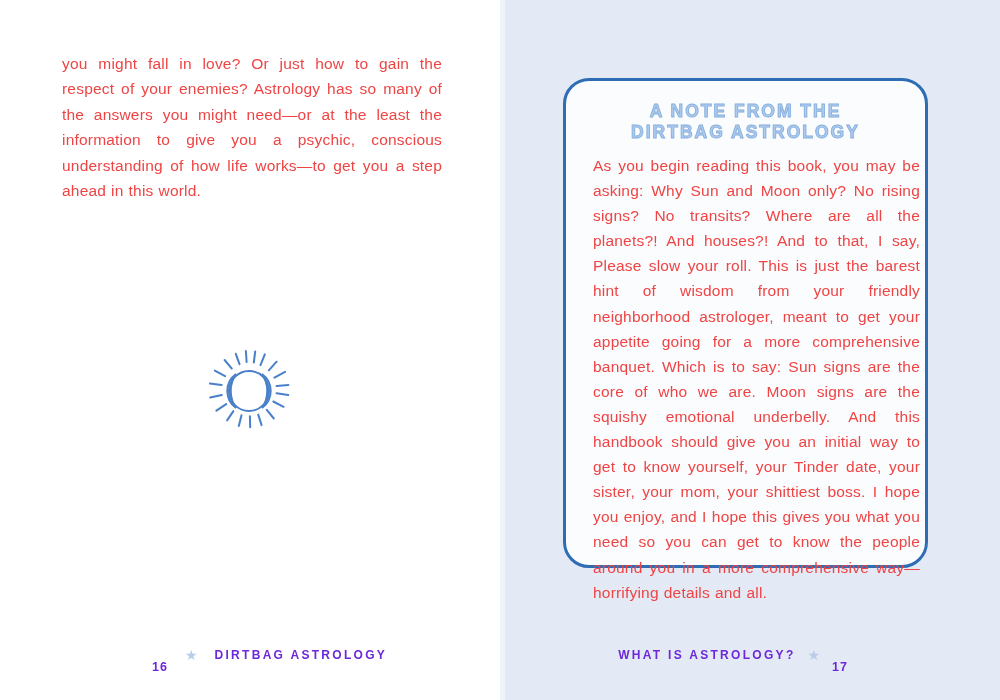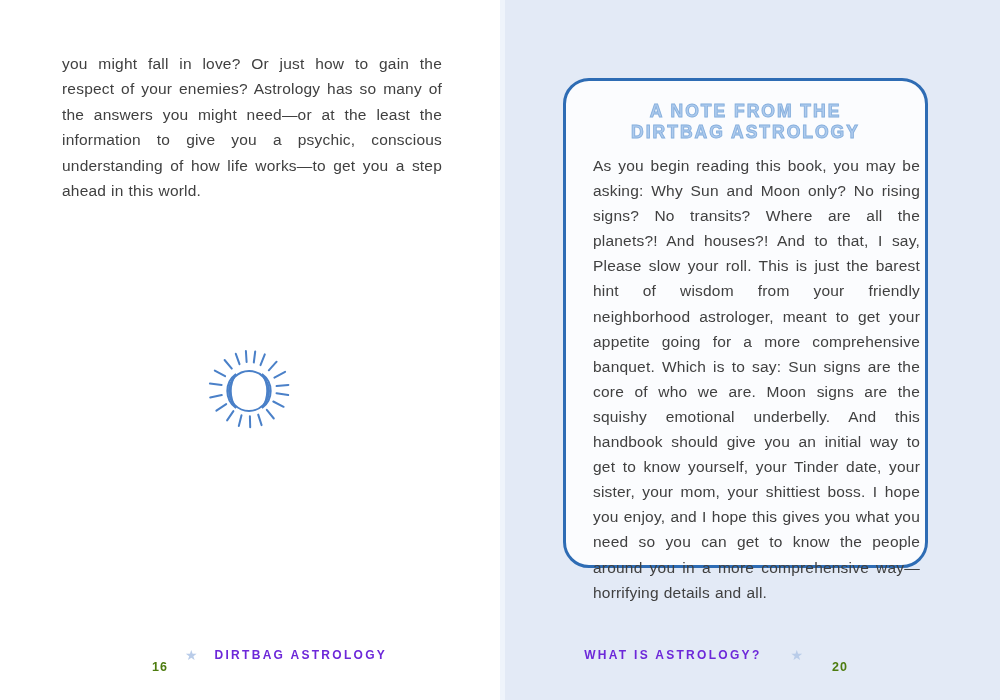--- a/index.html
+++ b/index.html
@@ -12,21 +12,21 @@
 
   
   .left-page {
     position: relative;
     width: 500px; height: 700px;
     background: #ffffff;
   }
   .body-text {
     font-size: 15.5px;
     line-height: 25.4px;
-    color: #404040;
+    color: #ef4444;
     text-align: justify;
     letter-spacing: 0.2px;
     word-spacing: 0.5px;
   }
   .left-page .body-text {
     position: absolute;
     left: 62px; top: 51px; width: 380px;
   }
   .ornament {
     position: absolute;
@@ -73,26 +73,26 @@
 
   
   .footer {
     position: absolute;
     bottom: 26px;
     display: flex;
     align-items: center;
     white-space: nowrap;
   }
   .footer-left  { left: 152px; gap: 17px; }
-  .footer-right { right: 152px; gap: 29px; }
+  .footer-right { right: 152px; gap: 12px; }
   .page-number {
     font-weight: bold;
     font-size: 12.5px;
     letter-spacing: 1px;
-    color: #4d7c0f;
+    color: #6d28d9;
     margin-top: 24px;
   }
   .footer-title {
     font-weight: bold;
     font-size: 12px;
     letter-spacing: 2.3px;
     color: #6d28d9;
   }
   .footer-star {
     font-size: 14px;
@@ -153,17 +153,17 @@
       <h2 class="note-heading">
         <span>A NOTE FROM THE</span><br>
         <span>DIRTBAG ASTROLOGY</span>
       </h2>
       <p class="body-text">As you begin reading this book, you may be asking: Why Sun and Moon only? No rising signs? No transits? Where are all the planets?! And houses?! And to that, I say, Please slow your roll. This is just the barest hint of wisdom from your friendly neighborhood astrologer, meant to get your appetite going for a more comprehensive banquet. Which is to say: Sun signs are the core of who we are. Moon signs are the squishy emotional underbelly. And this handbook should give you an initial way to get to know yourself, your Tinder date, your sister, your mom, your shittiest boss. I hope you enjoy, and I hope this gives you what you need so you can get to know the people around you in a more comprehensive way—horrifying details and all.</p>
     </div>
 
     <div class="footer footer-right">
       <span class="footer-title">WHAT IS ASTROLOGY?</span>
       <span class="footer-star">★</span>
-      <span class="page-number">20</span>
+      <span class="page-number">17</span>
     </div>
   </section>
 
 </div>
 
 </body></html>

